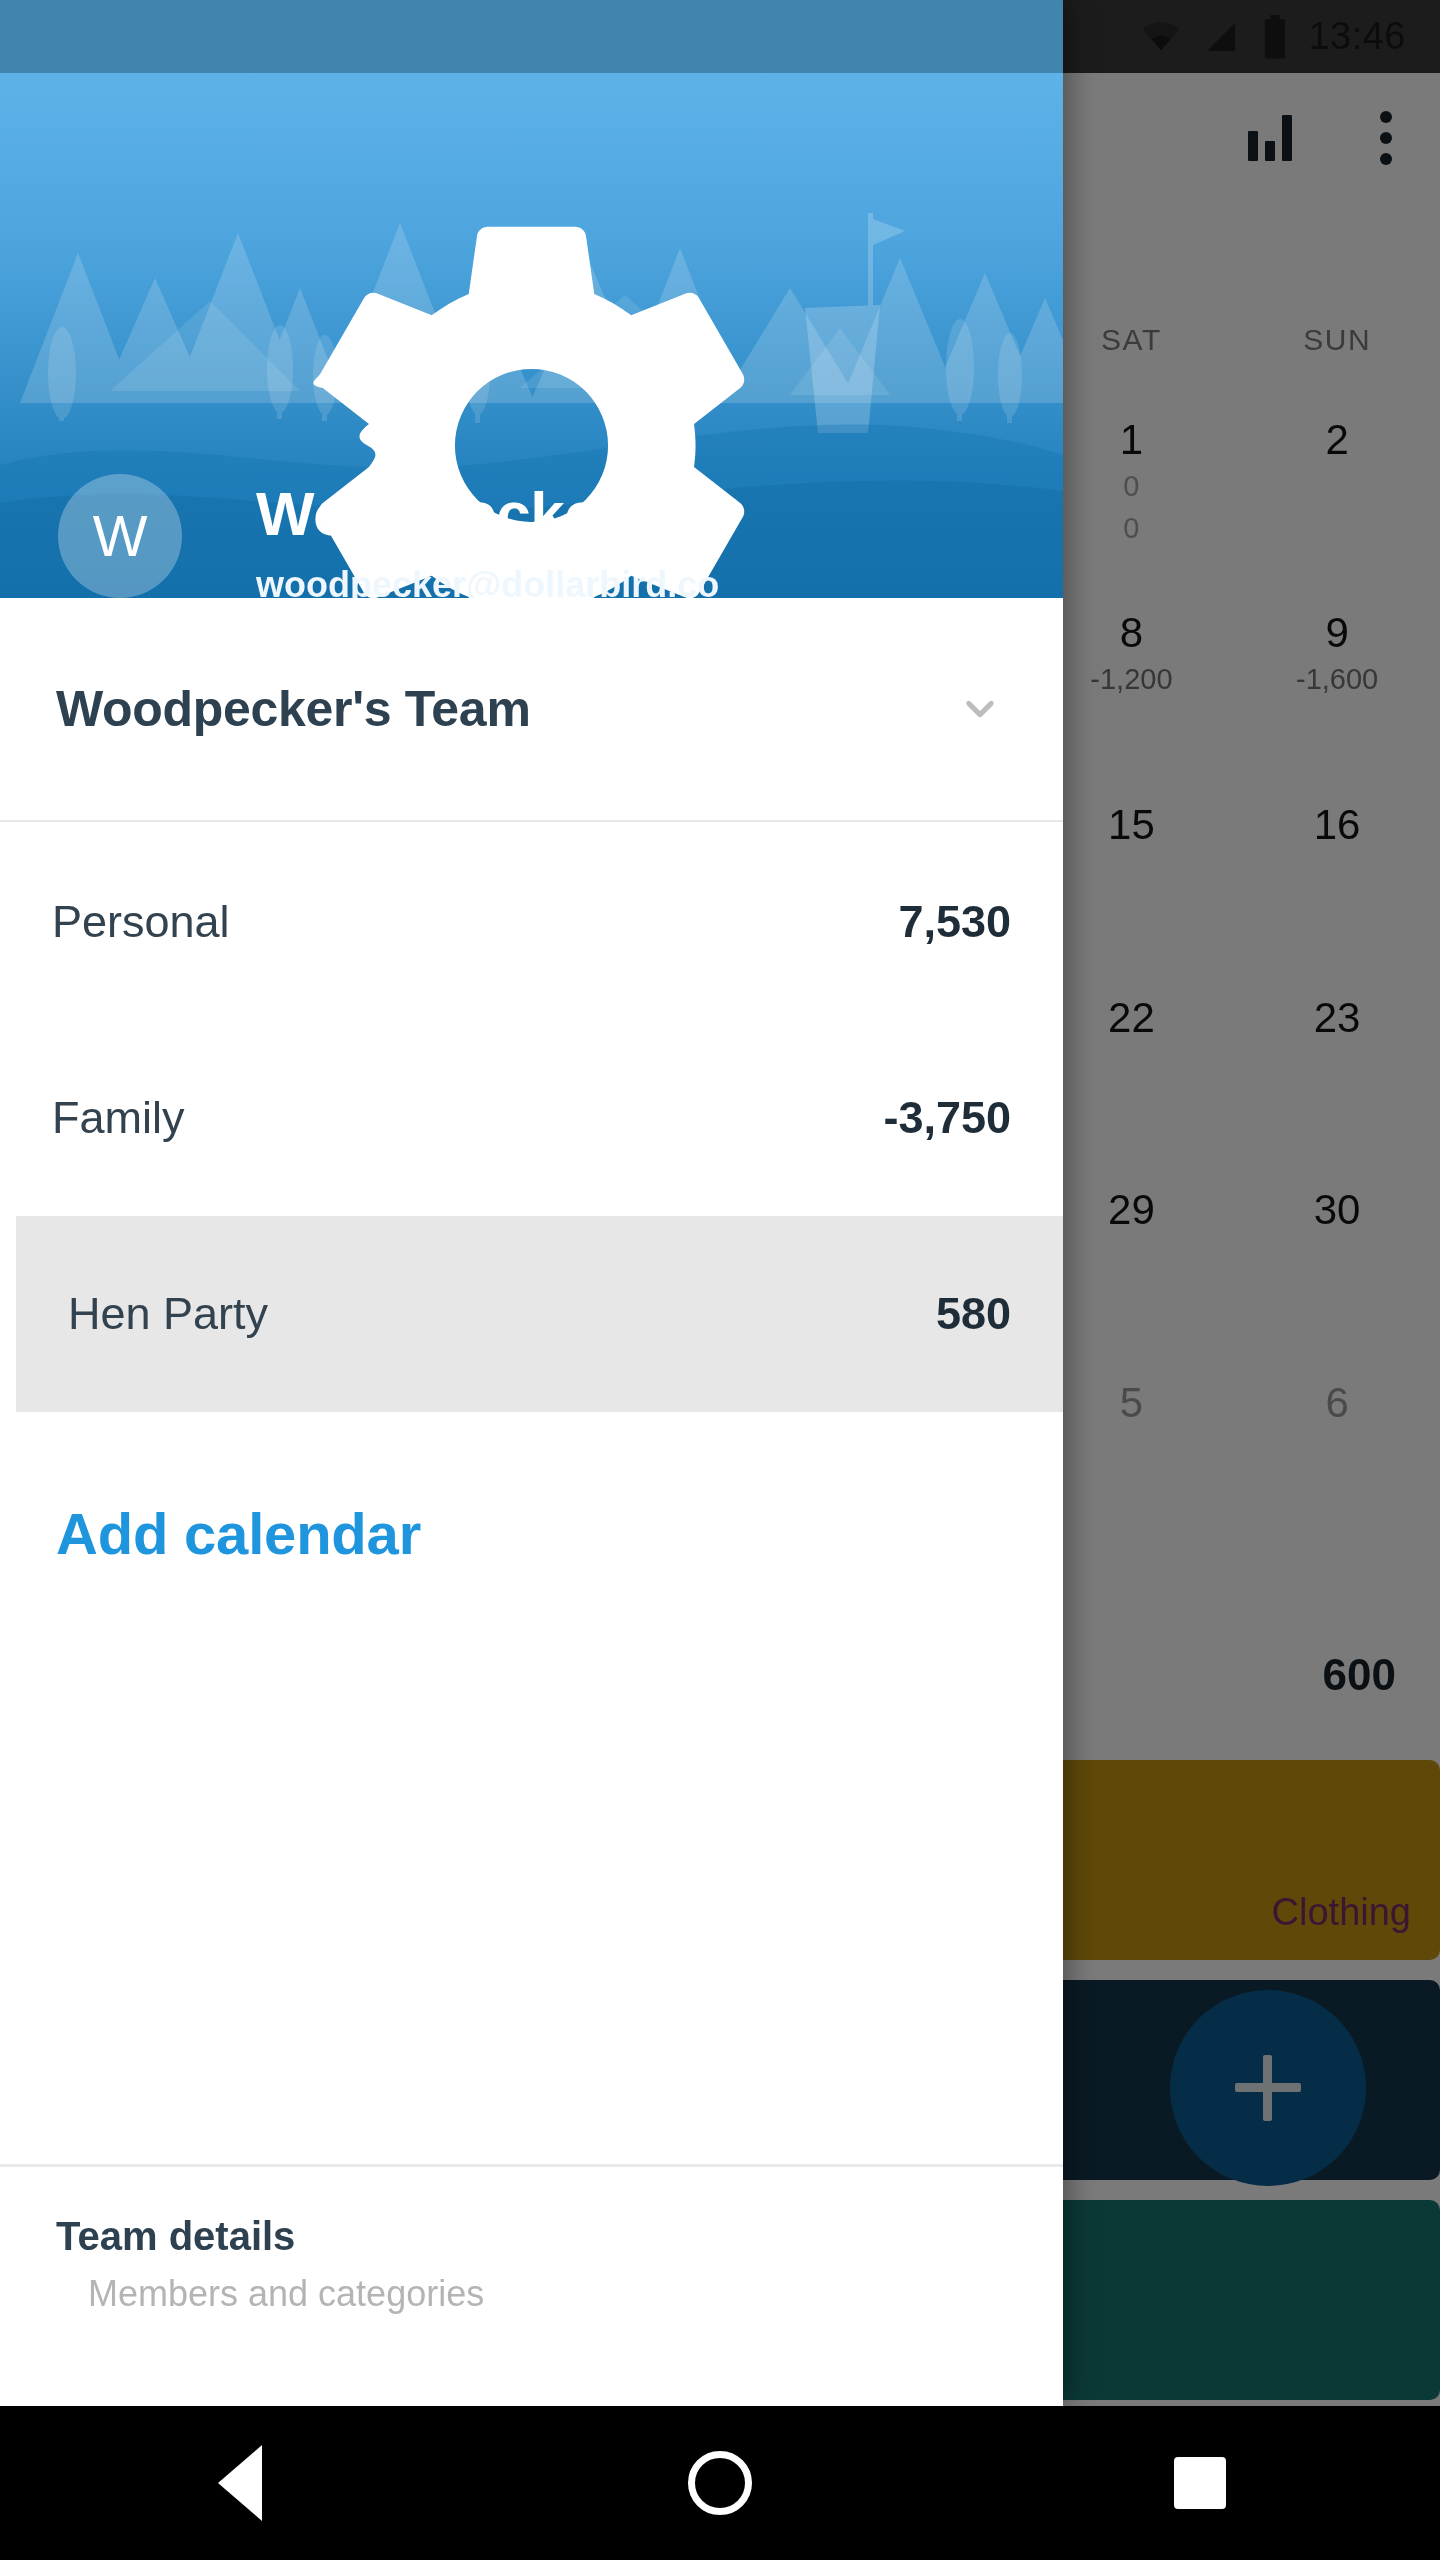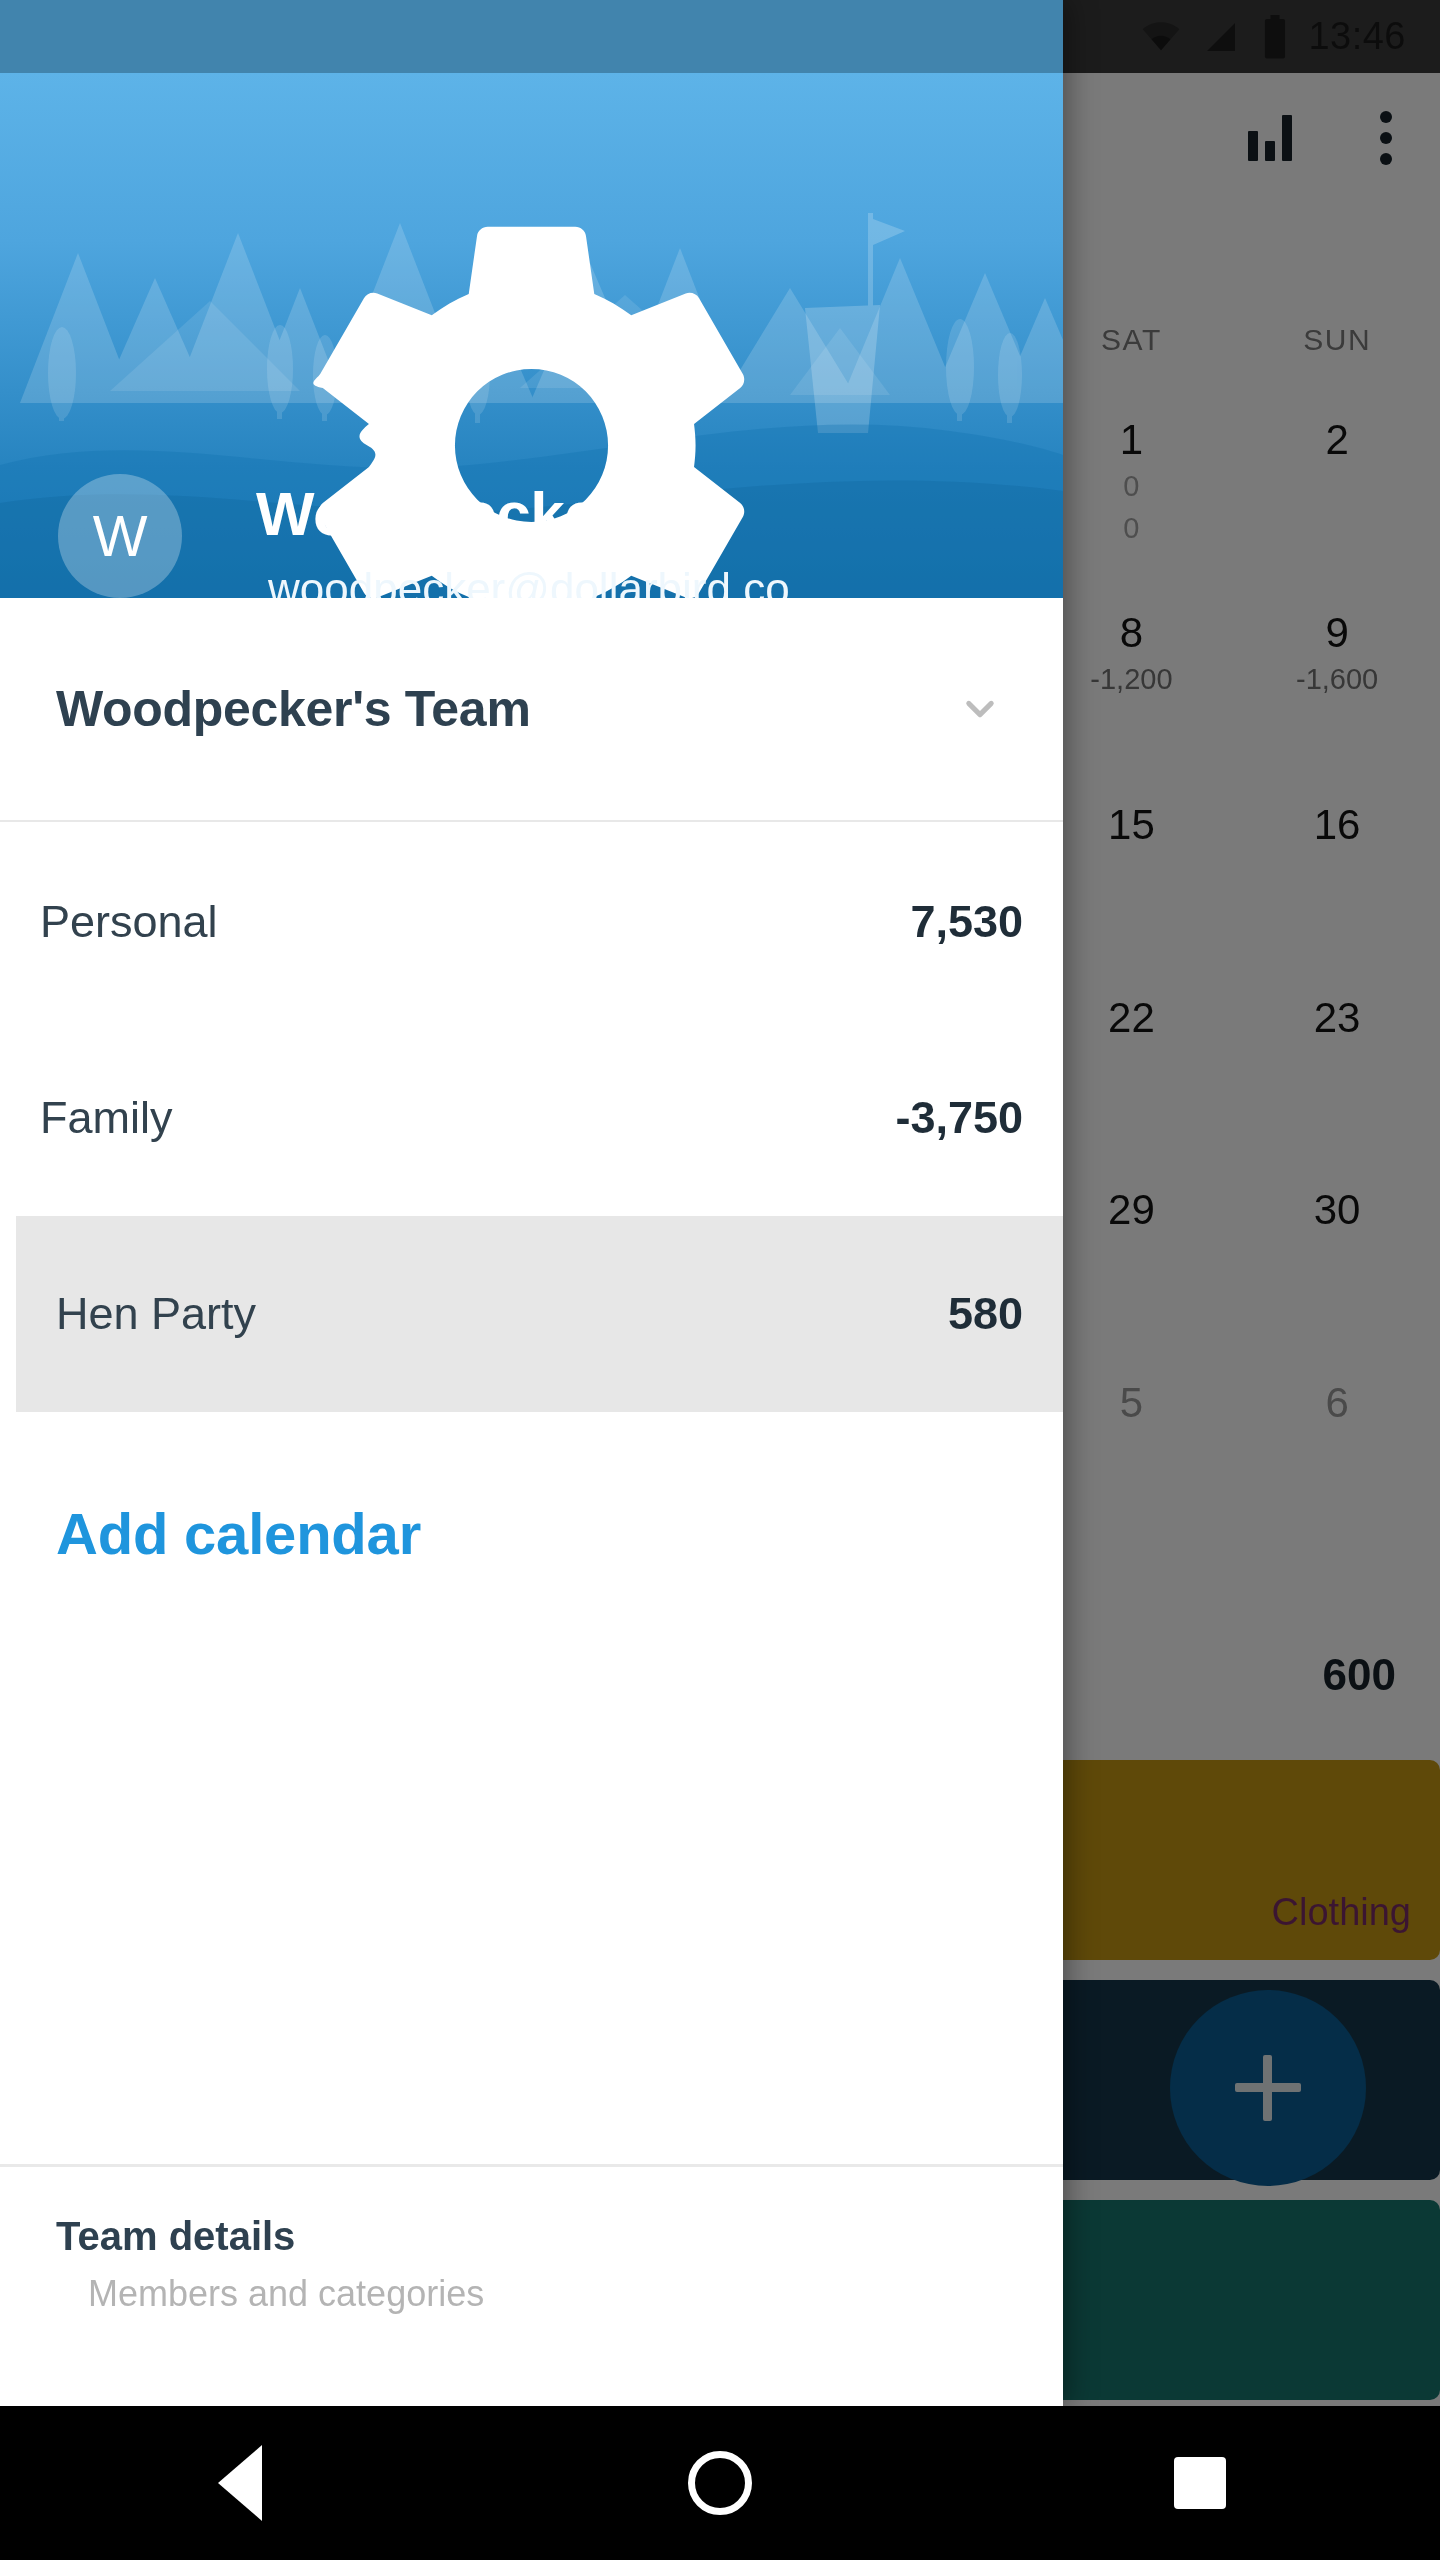--- a/index.html
+++ b/index.html
@@ -98,36 +98,36 @@
     background:rgba(255,255,255,0.28);
     display:flex; align-items:center; justify-content:center;
   }
   .avatar span { color:#ffffff; font-size:58px; font-weight:400; line-height:1; }
 
   .acct-name {
     position:absolute; left:256px; top:410px;
     color:#ffffff; font-size:62px; font-weight:700; letter-spacing:-0.5px; line-height:1;
   }
   .acct-email {
-    position:absolute; left:268px; top:494px;
-    color:#eef7fd; font-size:44px; font-weight:400; line-height:1;
+    position:absolute; left:256px; top:494px;
+    color:#eef7fd; font-size:36px; font-weight:700; line-height:1;
   }
 
   .team-row {
     position:absolute; left:0; top:598px; width:100%; height:224px;
     display:flex; align-items:center; padding:0 56px;
     border-bottom:2px solid #e8e8e8;
     background:#ffffff;
   }
   .team-name { flex:1; font-size:50px; font-weight:700; color:#2e4150; letter-spacing:-0.3px; }
   .chev { width:54px; height:54px; }
 
   .cal-list { position:absolute; left:0; top:824px; width:100%; }
   .cal-item {
-    height:196px; display:flex; align-items:center; padding:0 40px;
+    height:196px; display:flex; align-items:center; padding:0 52px;
     background:#ffffff;
   }
   .cal-item.selected { background:#e7e7e7;margin-left:16px; }
   .cal-label { flex:1; font-size:45px; color:#32424e; font-weight:400; }
   .cal-amount { font-size:45px; color:#1f2d38; font-weight:700; }
 
   .add-cal {
     position:absolute; left:56px; top:1500px;
     font-size:58px; font-weight:700; color:#1f95dd; letter-spacing:-0.2px;
   }

